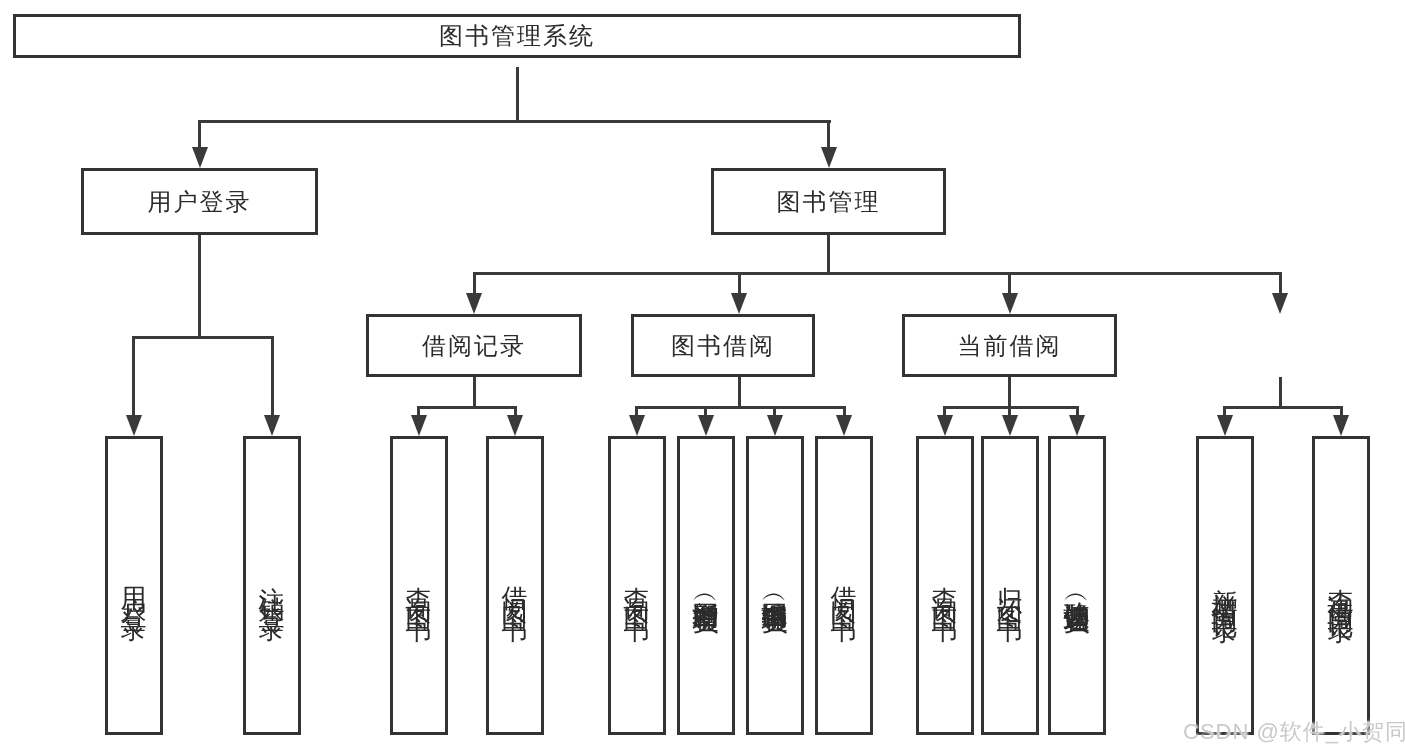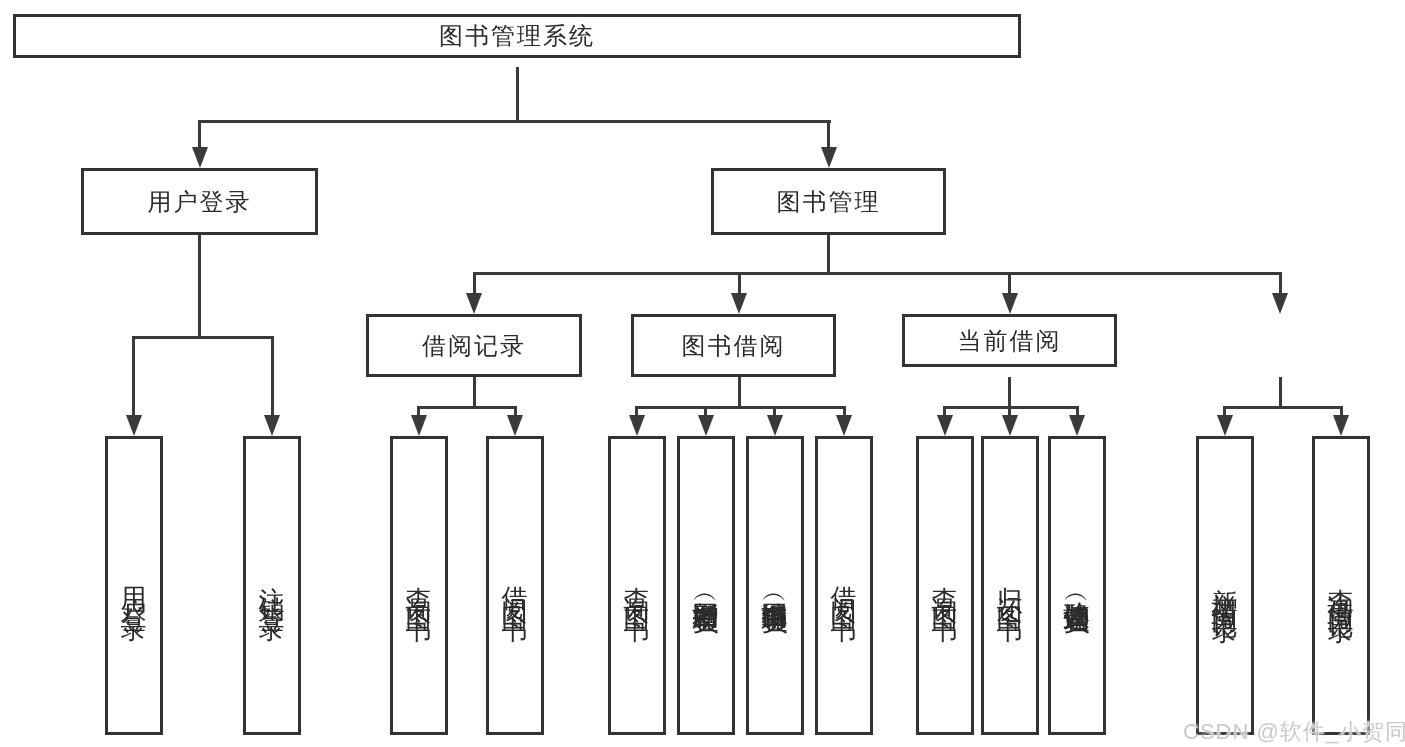--- a/index.html
+++ b/index.html
@@ -104,24 +104,24 @@
   <div class="line" style="left:738px; top:272px; width:3px; height:23px;"></div>
   <div class="arrow" style="left:731px; top:293px;"></div>
   <div class="line" style="left:1008px; top:272px; width:3px; height:23px;"></div>
   <div class="arrow" style="left:1002px; top:293px;"></div>
   <div class="line" style="left:1279px; top:272px; width:3px; height:23px;"></div>
   <div class="arrow" style="left:1272px; top:293px;"></div>
 
   <div class="box" style="left:366px; top:314px; width:216px; height:63px;">
     <span class="hlabel">借阅记录</span>
   </div>
-  <div class="box" style="left:631px; top:314px; width:205px; height:63px;">
+  <div class="box" style="left:631px; top:314px; width:184px; height:63px;">
     <span class="hlabel">图书借阅</span>
   </div>
-  <div class="box" style="left:902px; top:314px; width:215px; height:53px;justify-content:center;">
+  <div class="box" style="left:902px; top:314px; width:215px; height:63px;justify-content:center;">
     <span class="hlabel">当前借阅</span>
   </div>
 
   <div class="line" style="left:473px; top:377px; width:3px; height:32px;"></div>
   <div class="line" style="left:417px; top:406px; width:100px; height:3px;"></div>
   <div class="line" style="left:417px; top:406px; width:3px; height:10px;"></div>
   <div class="arrow" style="left:411px; top:415px;"></div>
   <div class="line" style="left:514px; top:406px; width:3px; height:10px;"></div>
   <div class="arrow" style="left:507px; top:415px;"></div>
 

